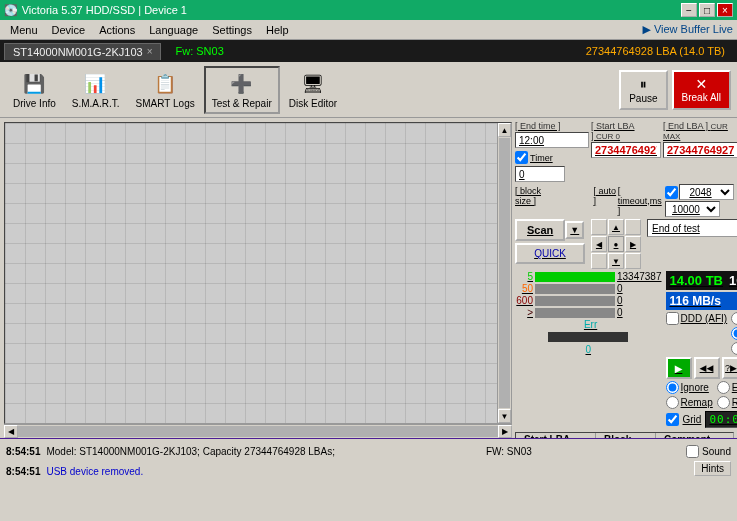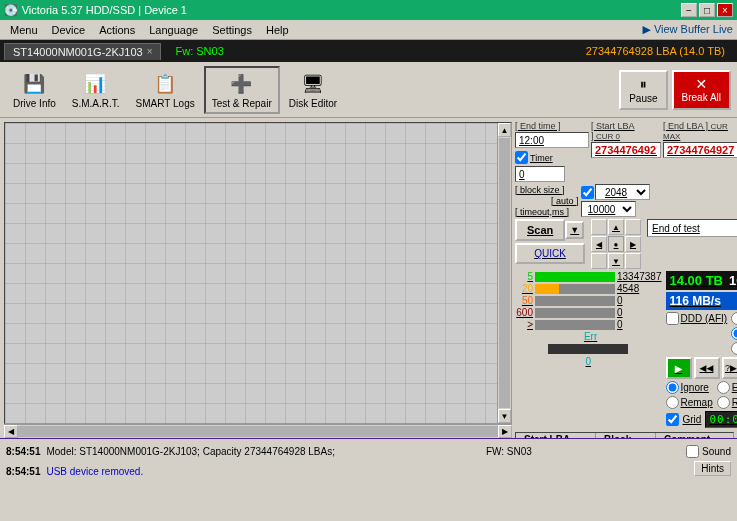--- a/index.html
+++ b/index.html
@@ -150,21 +150,21 @@
         <span style="font-size:9px;color:#333;">[ Start LBA ]&nbsp;<span style="font-size:8px;">CUR&nbsp;0</span></span>
         <input type="text" class="input-red" style="width: 70px;" value="27344764927">
       </div>
       <div style="display:flex;flex-direction:column;gap:1px;">
         <span style="font-size:9px;color:#333;">[ End LBA ]&nbsp;<span style="font-size:8px;">CUR MAX</span></span>
         <input type="text" class="input-red" style="width: 75px;" value="27344764927">
       </div>
     </div>
 
     <div style="display:flex;align-items:center;gap:2px;font-size:9px;">
-      <div style="display:flex;flex-direction:column;gap:1px;">
+      <div style="display:flex;flex-direction:row;gap:1px;">
         <span style="font-size:9px;">[ block size ]</span>
         <span style="font-size:9px;padding-left:36px;">[ auto ]</span>
         <span style="font-size:9px;">[ timeout,ms ]</span>
       </div>
       <div style="display:flex;flex-direction:column;gap:1px;">
         <div style="display:flex;align-items:center;gap:1px;">
           <input type="checkbox" checked="" style="">
           <select class="select-box" style="width:55px;text-align:center;"><option>2048</option></select>
         </div>
         <select class="select-box" style="width:55px;"><option>10000</option></select>
@@ -208,27 +208,20 @@
       <div style="display:flex;flex-direction:column;gap:1px;">
 
         <div style="display:flex;align-items:center;gap:2px;font-size:10px;">
           <span style="color:#00cc00;min-width:18px;text-align:right;">5</span>
           <div style="width:80px;height:10px;background:#888;position:relative;">
             <div style="width:100%;height:100%;background:#00cc00;"></div>
           </div>
           <span style="font-size:10px;">13347387</span>
         </div>
         <div style="display:flex;align-items:center;gap:2px;font-size:10px;">
-          <span style="color:#ffaa00;min-width:18px;text-align:right;">20</span>
-          <div style="width:80px;height:10px;background:#888;position:relative;">
-            <div style="width:30%;height:100%;background:#ffaa00;"></div>
-          </div>
-          <span style="font-size:10px;">4548</span>
-        </div>
-        <div style="display:flex;align-items:center;gap:2px;font-size:10px;">
           <span style="color:#ff6600;min-width:18px;text-align:right;">50</span>
           <div style="width:80px;height:10px;background:#888;"></div>
           <span style="font-size:10px;">0</span>
         </div>
         <div style="display:flex;align-items:center;gap:2px;font-size:10px;">
           <span style="color:#880000;min-width:18px;text-align:right;">600</span>
           <div style="width:80px;height:10px;background:#888;"></div>
           <span style="font-size:10px;">0</span>
         </div>
         <div style="display:flex;align-items:center;gap:2px;font-size:10px;">

